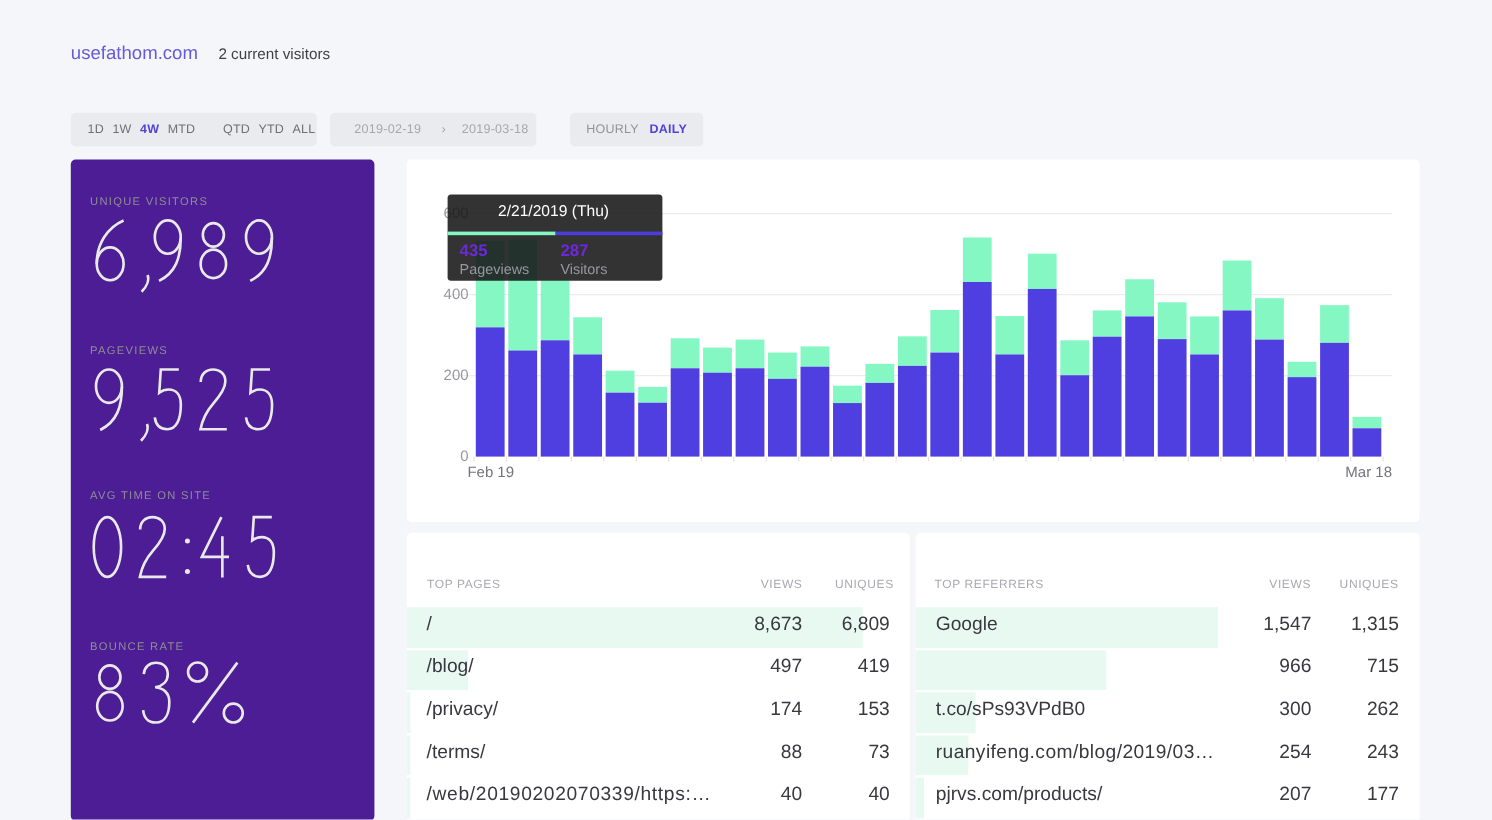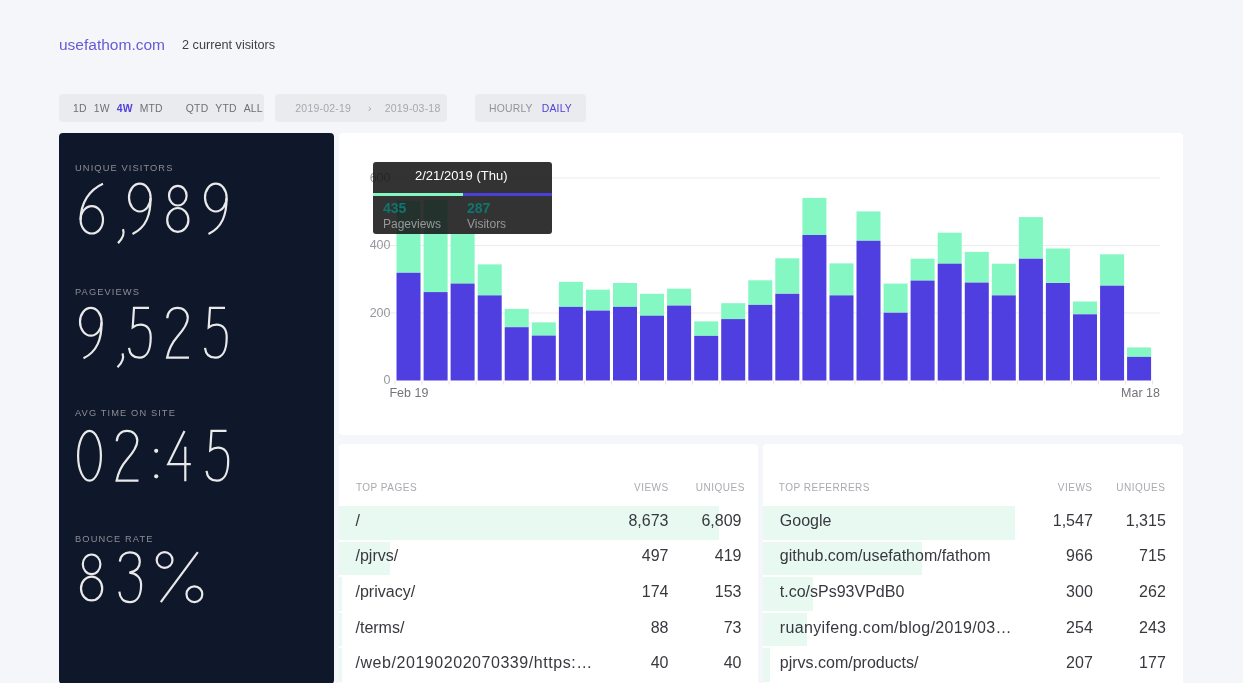--- a/index.html
+++ b/index.html
@@ -9,35 +9,35 @@
 .card { position:absolute; background:#fff; border-radius:4px; }
 
 #site { left:59px; top:35.5px; font-size:15.5px; color:#665bd5; }
 #visitors { left:182px; top:38.2px; font-size:12.7px; color:#3f3f46; }
 
 .btn { position:absolute; top:94px; height:28px; background:#eaebef; border-radius:4px;
   font-size:10.4px; color:#6f6f77; letter-spacing:0.2px; display:flex; align-items:center; }
 .btn span { display:inline-block; }
 .purple { color:#5142d8; }
 
-#sidebar { left:59px; top:132.5px; width:275px; height:551px; background:#0f172a; border-radius:4px; }
+#sidebar { left:59px; top:132.5px; width:253px; height:551px; background:#4c1d95; border-radius:4px; }
 .slabel { position:absolute; left:16px; font-size:9.3px; letter-spacing:1.1px; color:#8e8e92; }
 
 
 
 
 #chartcard { left:338.5px; top:133px; width:844.5px; height:302.4px; }
 
 #tooltip { position:absolute; left:34.5px; top:28.5px; width:179px; height:72px;
   background:rgba(23,23,24,0.88); border-radius:3px; color:#fff; }
 #tooltip .tdate { position:absolute; left:10px; top:6.7px; font-size:13px;margin-left:32px; }
 #tooltip .tdiv { position:absolute; left:0; top:31px; width:100%; height:3px; }
 #tooltip .tdiv .g { position:absolute; left:0; top:0; width:50%; height:3px; background:#84f7c3; }
 #tooltip .tdiv .p { position:absolute; left:50%; top:0; width:50%; height:3px; background:#4c3fd9; }
-.tnum { position:absolute; top:38px; font-size:14px; font-weight:bold; color:#0f766e; }
+.tnum { position:absolute; top:38px; font-size:14px; font-weight:bold; color:#6d28d9; }
 .tlab { position:absolute; top:55px; font-size:12px; color:#98989c; }
 
 #pagecard { left:338.5px; top:443.9px; width:419.8px; height:260px; }
 #refcard { left:762.8px; top:443.9px; width:420.2px; height:260px; }
 .thead { position:absolute; top:481.5px; font-size:10px; letter-spacing:0.5px; color:#a9a9b0; }
 .rowbar { position:absolute; height:33.6px; background:#e8f9f1; }
 .rowtxt { position:absolute; height:33.6px; font-size:16px; color:#38383f; }
 .rname { position:absolute; left:17px; top:5.8px; }
 .rviews { position:absolute; right:90px; top:5.8px; }
 .runiq { position:absolute; right:17px; top:5.8px; }
@@ -56,21 +56,21 @@
     <span style="margin-left:7px">YTD</span>
     <span style="margin-left:7px">ALL</span>
 </div>
 <div class="btn" style="left:274.8px; width:172.5px; padding-left:20.5px; color:#a7a7b0; font-size:10.5px;">
   <span>2019-02-19</span>
     <span style="margin-left:17px;margin-right:13px">›</span>
     <span>2019-03-18</span>
 </div>
 <div class="btn" style="left:474.8px; width:111.4px; justify-content:center;">
   <span style="color:#92929a">HOURLY</span>
-    <span class="purple" style="margin-left:9px;font-weight:normal">DAILY</span>
+    <span class="purple" style="margin-left:9px;font-weight:bold">DAILY</span>
 </div>
 
 <div class="abs" id="sidebar">
   <div class="slabel" style="top:30.3px">UNIQUE VISITORS</div>
   <div class="slabel" style="top:154.4px">PAGEVIEWS</div>
   <div class="slabel" style="top:275.9px">AVG TIME ON SITE</div>
   <div class="slabel" style="top:401px">BOUNCE RATE</div>
   <svg width="275" height="551" viewBox="0 0 275 551" style="position:absolute;left:0;top:0">
 <g transform="translate(20.5,49.6)" fill="none" stroke="#e9e9e9" stroke-width="2.2">
         <g transform="translate(0.0,0)">
@@ -267,21 +267,21 @@
 <div class="thead" style="right:77.6px;">UNIQUES</div>
 
 <div class="rowbar" style="left:338.5px;top:506.0px;width:380px"></div>
 <div class="rowtxt" style="left:338.5px;top:506.0px;width:420px">
     <span class="rname">/</span>
     <span class="rviews">8,673</span>
     <span class="runiq">6,809</span>
   </div>
 <div class="rowbar" style="left:338.5px;top:541.6px;width:51px"></div>
 <div class="rowtxt" style="left:338.5px;top:541.6px;width:420px">
-    <span class="rname">/pjrvs/</span>
+    <span class="rname">/blog/</span>
     <span class="rviews">497</span>
     <span class="runiq">419</span>
   </div>
 <div class="rowbar" style="left:338.5px;top:577.2px;width:3px"></div>
 <div class="rowtxt" style="left:338.5px;top:577.2px;width:420px">
     <span class="rname">/privacy/</span>
     <span class="rviews">174</span>
     <span class="runiq">153</span>
   </div>
 <div class="rowbar" style="left:338.5px;top:612.8px;width:3px"></div>
@@ -297,21 +297,20 @@
     <span class="runiq">40</span>
   </div>
 <div class="rowbar" style="left:762.8px;top:506.0px;width:252px"></div>
 <div class="rowtxt" style="left:762.8px;top:506.0px;width:420px">
     <span class="rname">Google</span>
     <span class="rviews">1,547</span>
     <span class="runiq">1,315</span>
   </div>
 <div class="rowbar" style="left:762.8px;top:541.6px;width:159px"></div>
 <div class="rowtxt" style="left:762.8px;top:541.6px;width:420px">
-    <span class="rname">github.com/usefathom/fathom</span>
     <span class="rviews">966</span>
     <span class="runiq">715</span>
   </div>
 <div class="rowbar" style="left:762.8px;top:577.2px;width:50px"></div>
 <div class="rowtxt" style="left:762.8px;top:577.2px;width:420px">
     <span class="rname">t.co/sPs93VPdB0</span>
     <span class="rviews">300</span>
     <span class="runiq">262</span>
   </div>
 <div class="rowbar" style="left:762.8px;top:612.8px;width:44px"></div>

